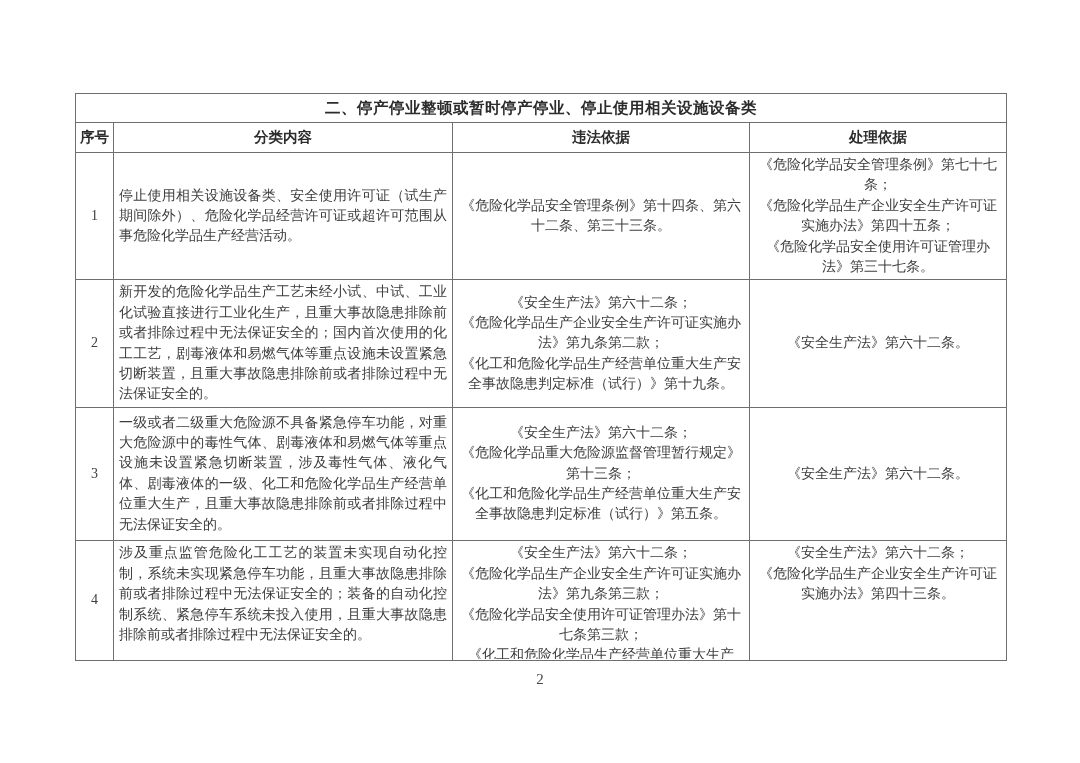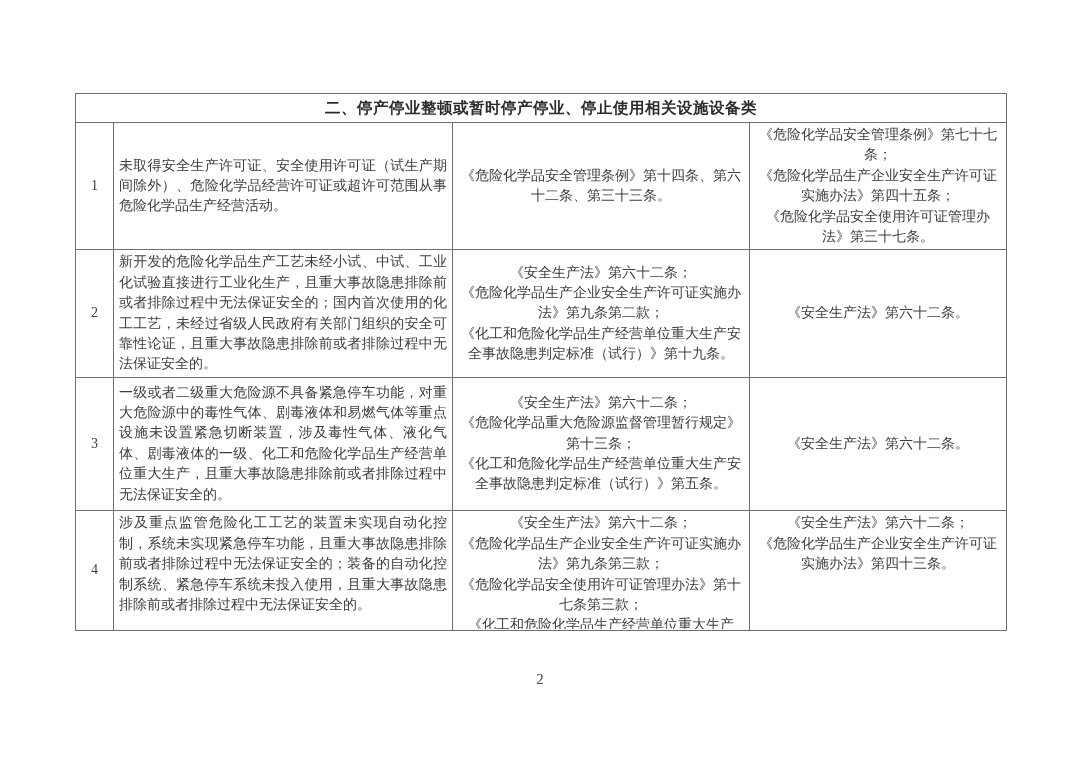--- a/index.html
+++ b/index.html
@@ -90,40 +90,46 @@
       <col style="width:339px">
       <col style="width:297px">
       <col style="width:257px">
     </colgroup>
 
     <tbody>
         <tr class="title-row">
       <td colspan="4">二、停产停业整顿或暂时停产停业、停止使用相关设施设备类</td>
     </tr>
 
+    <tr class="header-row">
+      <th>序号</th>
+      <th>分类内容</th>
+      <th>违法依据</th>
+      <th>处理依据</th>
+    </tr>
 
     <tr class="r1">
       <td class="seq">1</td>
       <td class="content">
-            <div class="cell">未取得安全生产许可证、安全使用许可证（试生产期间除外）、危险化学品经营许可证或超许可范围从事危险化学品生产经营活动。</div>
+            <div class="cell">停止使用相关设施设备类、安全使用许可证（试生产期间除外）、危险化学品经营许可证或超许可范围从事危险化学品生产经营活动。</div>
           </td>
       <td class="basis">
             <div class="cell">《危险化学品安全管理条例》第十四条、第六十二条、第三十三条。</div>
           </td>
       <td class="basis">
             <div class="cell">《危险化学品安全管理条例》第七十七条；
 《危险化学品生产企业安全生产许可证实施办法》第四十五条；
 《危险化学品安全使用许可证管理办法》第三十七条。</div>
           </td>
     </tr>
 
     <tr class="r2">
       <td class="seq">2</td>
       <td class="content">
-            <div class="cell">新开发的危险化学品生产工艺未经小试、中试、工业化试验直接进行工业化生产，且重大事故隐患排除前或者排除过程中无法保证安全的；国内首次使用的化工工艺，未经过省级人民政府有关部门组织的安全可靠性论证，且重大事故隐患排除前或者排除过程中无法保证安全的。</div>
+            <div class="cell">新开发的危险化学品生产工艺未经小试、中试、工业化试验直接进行工业化生产，且重大事故隐患排除前或者排除过程中无法保证安全的；国内首次使用的化工工艺，剧毒液体和易燃气体等重点设施未设置紧急切断装置，且重大事故隐患排除前或者排除过程中无法保证安全的。</div>
           </td>
       <td class="basis">
             <div class="cell">《安全生产法》第六十二条；
 《危险化学品生产企业安全生产许可证实施办法》第九条第二款；
 《化工和危险化学品生产经营单位重大生产安全事故隐患判定标准（试行）》第十九条。</div>
           </td>
       <td class="basis">
             <div class="cell">《安全生产法》第六十二条。</div>
           </td>
     </tr>

